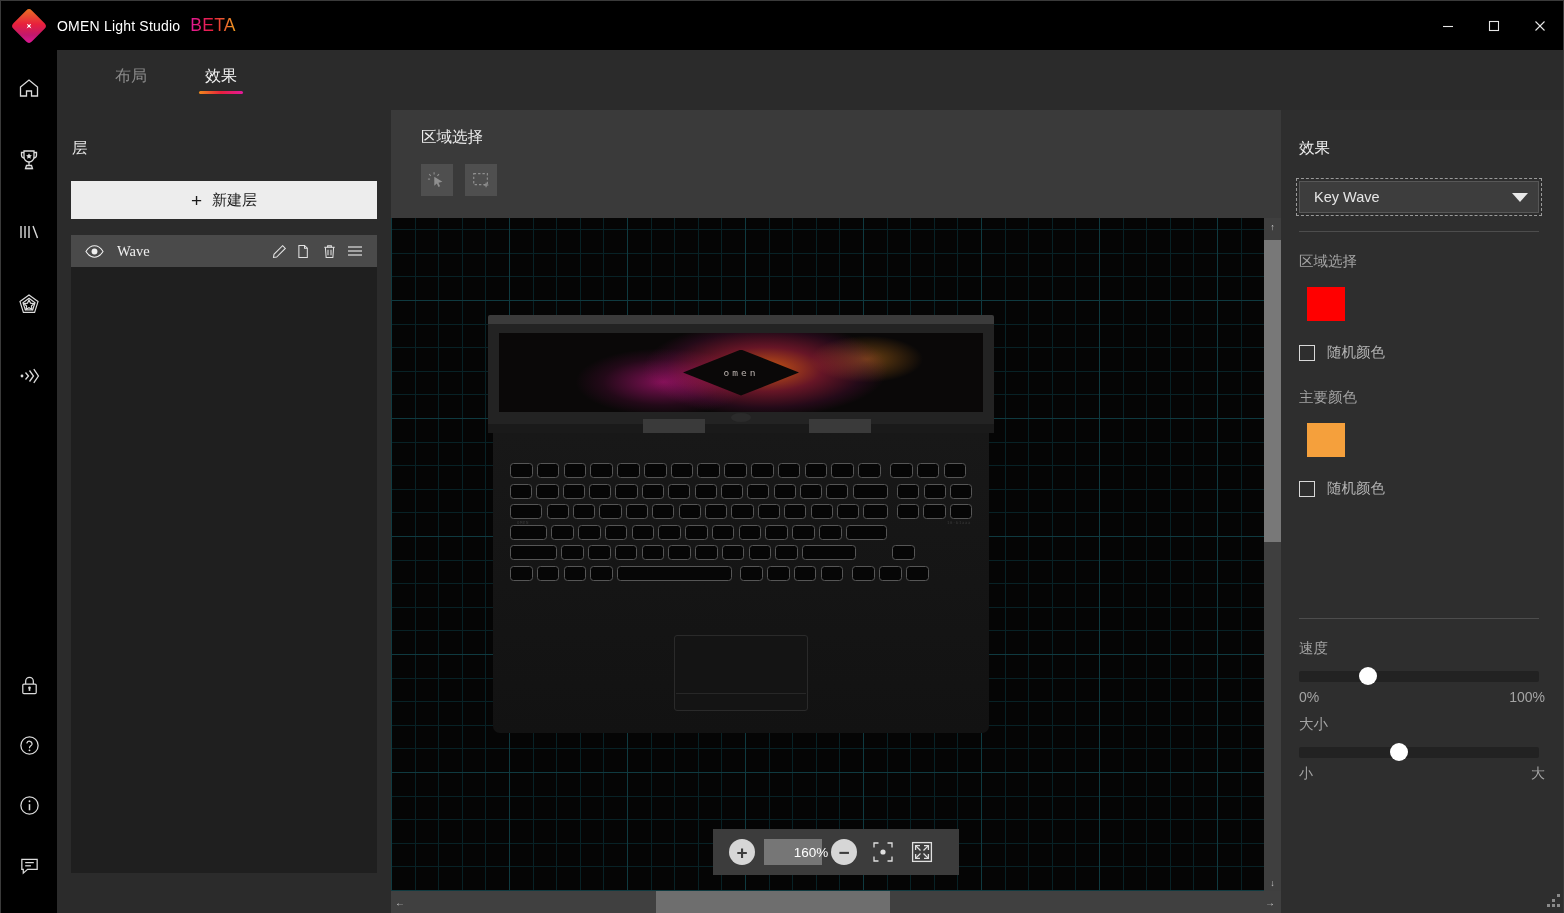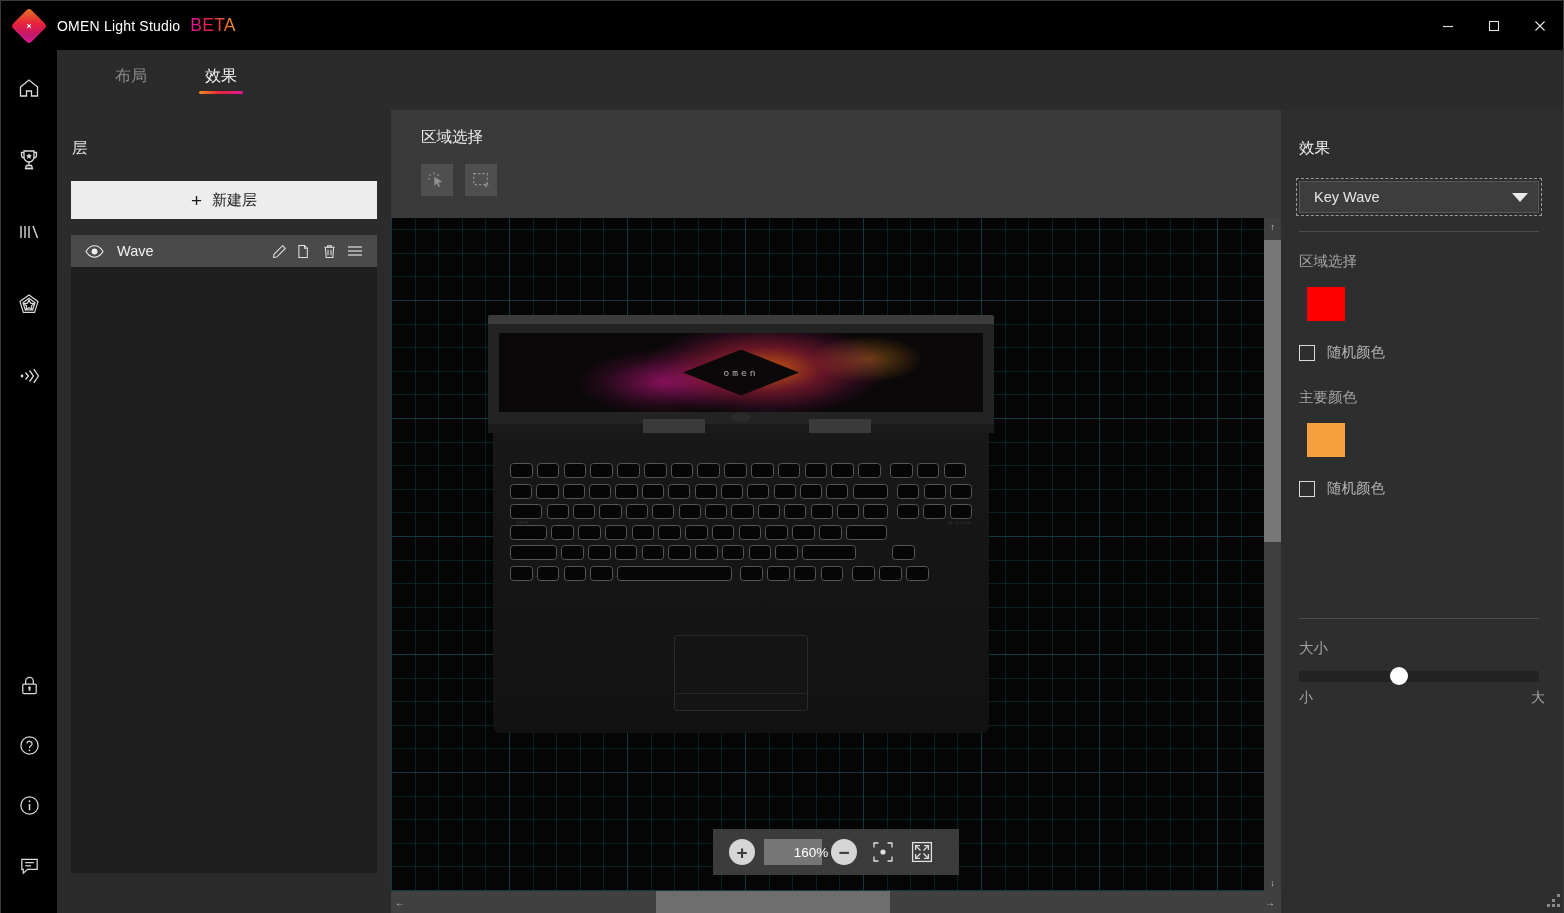--- a/index.html
+++ b/index.html
@@ -105,21 +105,21 @@
     padding: 20px 14px 0 14px;
   }
   .panel-title { color: #e8e8e8; font-size: 15.5px; margin: 8px 0 22px 1px; }
   .new-layer-btn {
     width: 306px; height: 38px;
     background: #ededed; color: #1a1a1a;
     display: flex; align-items: center; justify-content: center;
     font-size: 15px; gap: 10px;
   }
   .plus-glyph { font-size: 19px; font-weight: 400; line-height: 1; }
-  .layer-list { margin-top: 16px; width: 306px; height: 638px; background: #1f1f1f; }
+  .layer-list { margin-top: 16px; width: 306px; height: 638px; background: #1f1f1f; font-family: Liberation Serif, serif; }
   .layer-row {
     height: 32px; width: 306px;
     background: #4a4a4a;
     display: flex; align-items: center;
     padding: 0 10px 0 0;
   }
   .layer-eye { width: 46px; display: flex; align-items: center; justify-content: center; color: #f0f0f0; }
   .layer-name { color: #f0f0f0; font-size: 14.5px; flex: 1; }
   .layer-act { width: 25px; display: flex; align-items: center; justify-content: center; color: #e2e2e2; }
 
@@ -661,20 +661,30 @@
     <div class="r-label">主要颜色</div>
     <div class="swatch" style="background:#F5A03C"></div>
     <div class="cbrow">
       <span class="cbox"></span>
       <span>随机颜色</span>
     </div>
 
     <div class="spacer-lg"></div>
     <div class="rule" style="margin-top:0"></div>
 
+    <div class="slider-wrap">
+      <div class="r-label" style="margin-bottom:13px">速度</div>
+      <div class="track">
+        <span class="knob" id="speed-knob" style="left: 59.94px;"></span>
+      </div>
+      <div class="ends">
+        <span>0%</span>
+        <span>100%</span>
+      </div>
+    </div>
 
     <div class="slider-wrap" style="margin-top:4px">
       <div class="r-label" style="margin-bottom:13px">大小</div>
       <div class="track">
         <span class="knob" id="size-knob" style="left: 91.02px;"></span>
       </div>
       <div class="ends">
         <span>小</span>
         <span>大</span>
       </div>

